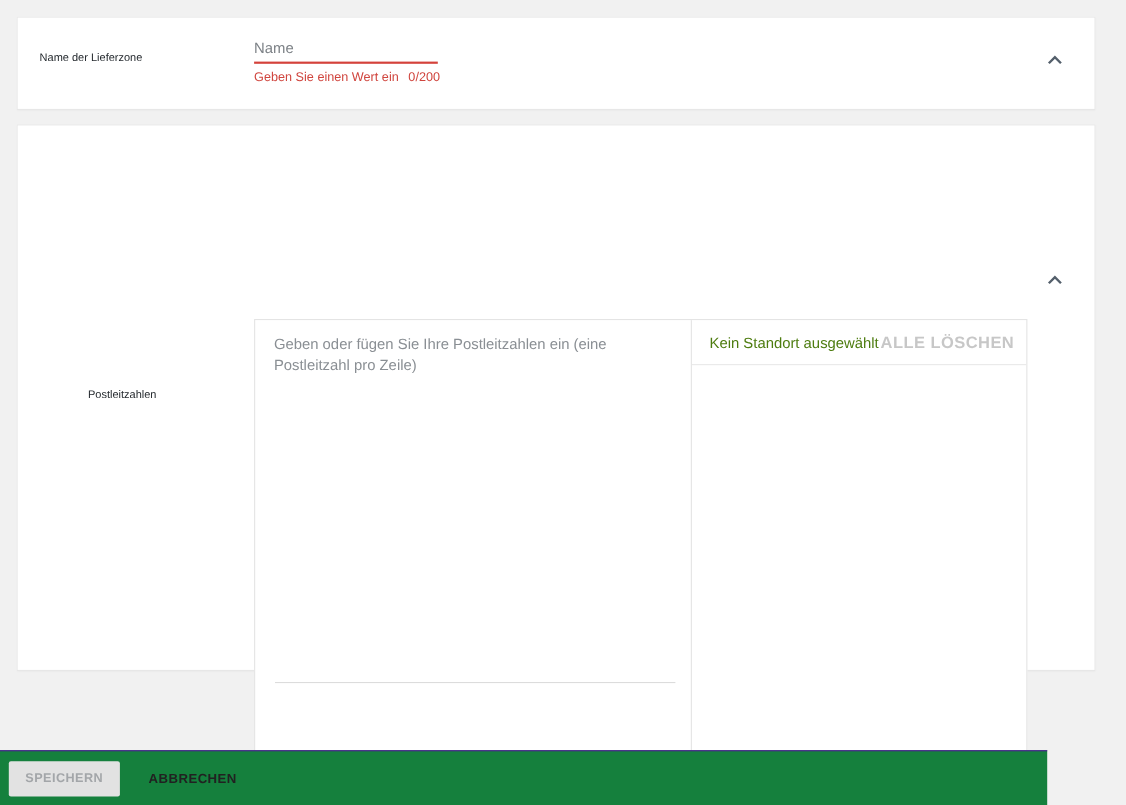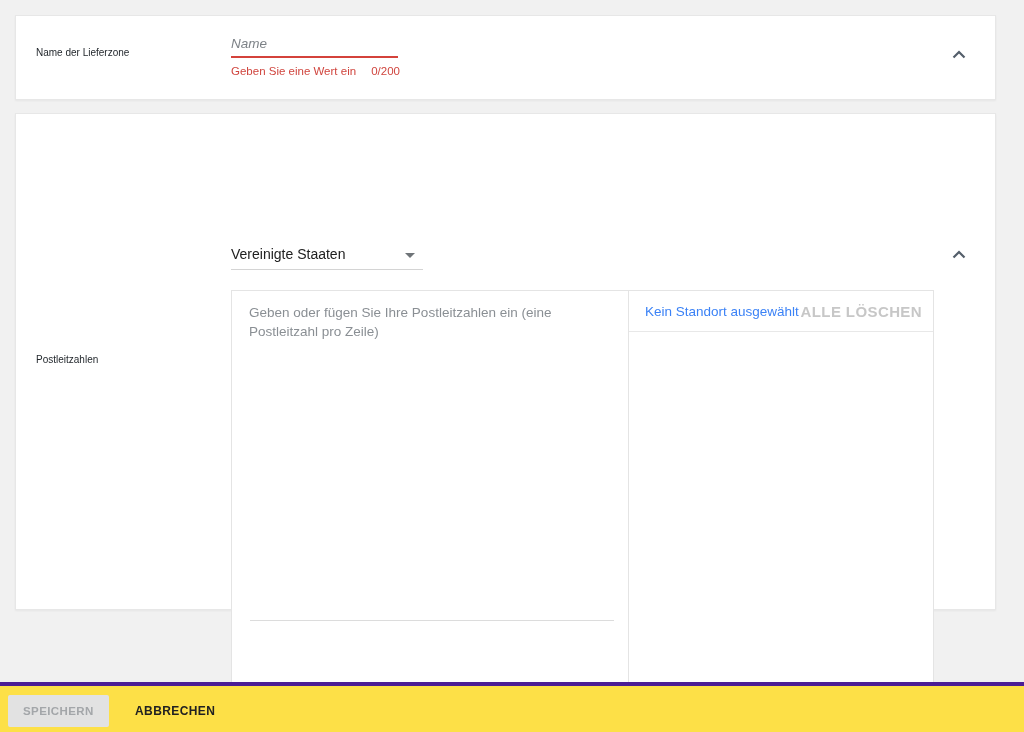--- a/index.html
+++ b/index.html
@@ -22,21 +22,21 @@
   .card-name { top:15px; height:85px; }
   .card-postal { top:113px; height:497px; }
 
   .section-label {
     position:absolute;
     left:20px;
     font-size:10px;
     color:#24292e;
   }
   .card-name .section-label { top:31px; }
-  .card-postal .section-label { top:240px; }
+  .card-postal .section-label { top:240px;margin-left:44px; }
 
   .collapse-btn {
     position:absolute;
     right:24px;
     width:24px; height:24px;
     background:none; border:none;
     display:flex; align-items:center; justify-content:center;
     cursor:pointer;
   }
   .card-name .collapse-btn { top:26px; }
@@ -48,21 +48,20 @@
     left:215px; top:15px;
     width:167px; height:27px;
     border:none;
     border-bottom:2px solid #d4423b;
     outline:none;
     font-family:inherit;
     font-size:13.5px;
     color:#ef4444;
     background:transparent;
     padding:0;
-    font-style:italic;
   }
   .name-input::placeholder { color:#7d8287; opacity:1; }
   .error-row {
     position:absolute;
     left:215px; top:49px;
     width:169px;
     display:flex;
     justify-content:space-between;
     font-size:11.5px;
     color:#d0453e;
@@ -141,40 +140,40 @@
     font-size:11.5px;
   }
   .pz-right { flex:1; position:relative; }
   .pz-right-header {
     height:41px;
     border-bottom:1px solid #e8e8e8;
     display:flex;
     align-items:center;
     padding:0 11px 0 16px;
   }
-  .pz-right-header .title { font-size:13.5px; color:#3b82f6; }
+  .pz-right-header .title { font-size:13.5px; color:#4d7c0f; }
   .clear-all-btn {
     margin-left:auto;
     background:none; border:none;
     font-family:inherit;
     font-size:15px;
     font-weight:bold;
     letter-spacing:0.4px;
     color:#c7c7c7;
     cursor:default;
     padding:0;
   }
 
   
   .footer-bar {
     position:absolute;
     left:0; top:682px;
-    width:1024px; height:50px;
-    background:#fde047;
-    border-top:4px solid #4c1d95;
+    width:952px; height:50px;
+    background:#15803d;
+    border-top:1px solid #4c1d95;
   }
   .save-btn {
     position:absolute;
     left:8px; top:9px;
     height:32px;
     padding:0 15px;
     font-size:11.5px;
   }
   .cancel-btn {
     position:absolute;
@@ -193,40 +192,36 @@
 </style>
 </head>
 <body>
 
 <section class="card card-name">
   <div class="section-label">Name der Lieferzone</div>
 
   <input class="name-input" type="text" placeholder="Name" style="">
 
   <div class="error-row">
-    <span>Geben Sie eine Wert ein</span>
+    <span>Geben Sie einen Wert ein</span>
     <span>0/200</span>
   </div>
 
   <button class="collapse-btn">
     <span>
       <svg width="14" height="9" viewBox="0 0 14 9">
         <path d="M1.5 7.5 L7 2 L12.5 7.5" fill="none" stroke="#545f6b" stroke-width="2.2"></path>
       </svg>
     </span>
   </button>
 </section>
 
 <section class="card card-postal">
   <div class="section-label">Postleitzahlen</div>
 
-  <div class="country-select">
-    <span class="value">Vereinigte Staaten</span>
-    <span class="caret-down"></span>
-  </div>
 
   <div class="pz-box">
     <div class="pz-left">
       <textarea class="pz-textarea" placeholder="Geben oder fügen Sie Ihre Postleitzahlen ein (eine Postleitzahl pro Zeile)" style=""></textarea>
       <div class="ta-underline"></div>
     </div>
 
     <div class="pz-right">
       <div class="pz-right-header">
         <span class="title">Kein Standort ausgewählt</span>

